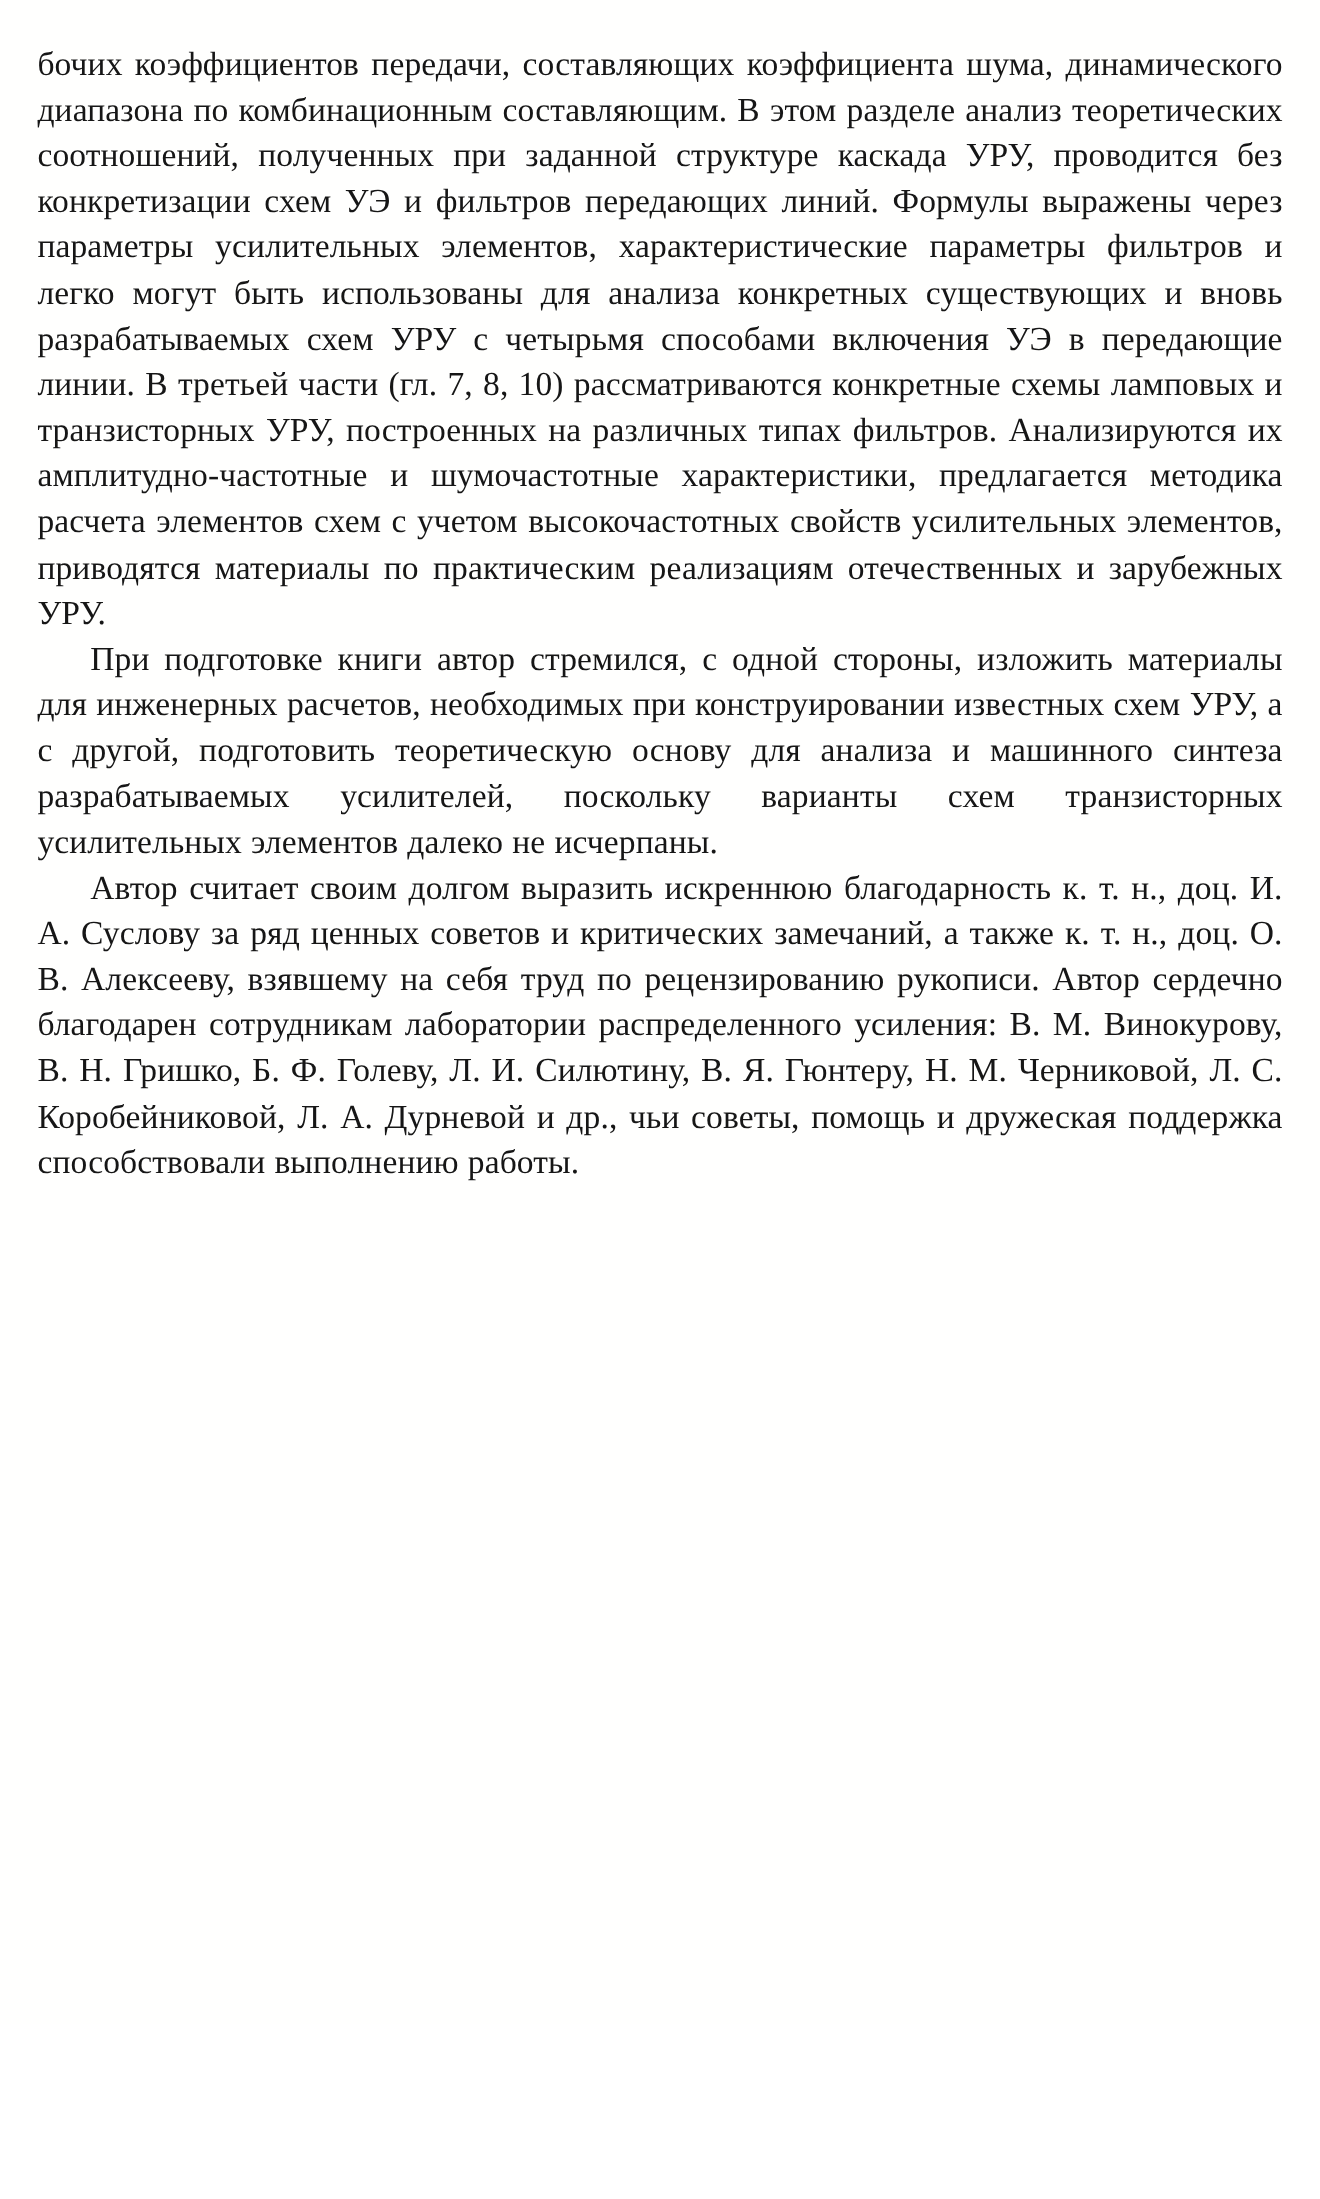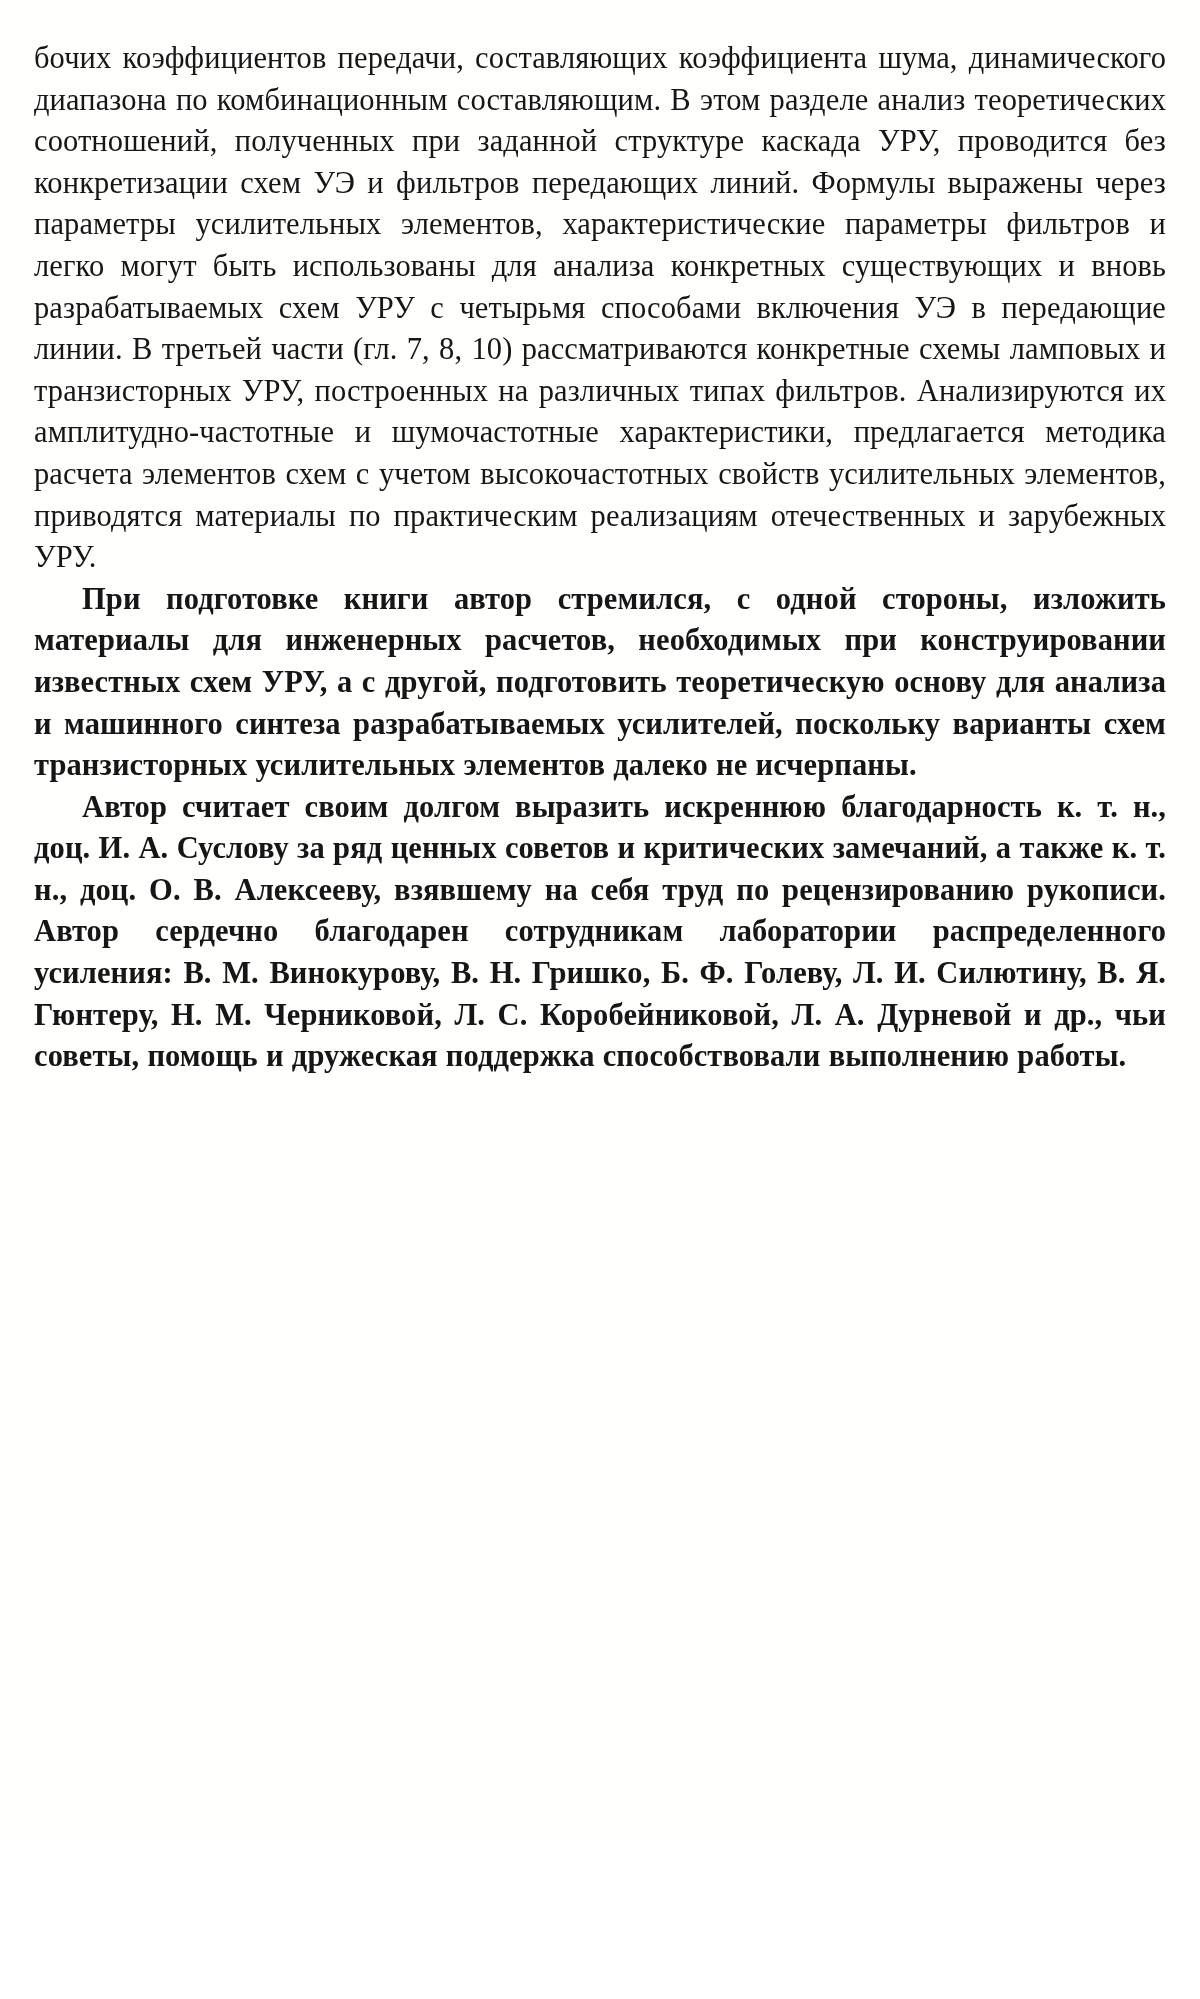--- a/index.html
+++ b/index.html
@@ -31,21 +31,20 @@
     text-justify: inter-word;
     font-size: 30.5px;
     line-height: 41.6px;
     letter-spacing: 0.1px;
     word-spacing: 0.5px;
     color: #181818;
     text-indent: 0;
   }
   p.para.indent {
     text-indent: 48px;
-    font-weight: bold;
   }
   
   .page {
     filter: contrast(1.02);
   }
 </style>
 </head>
 <body>
 
 <div class="page">

